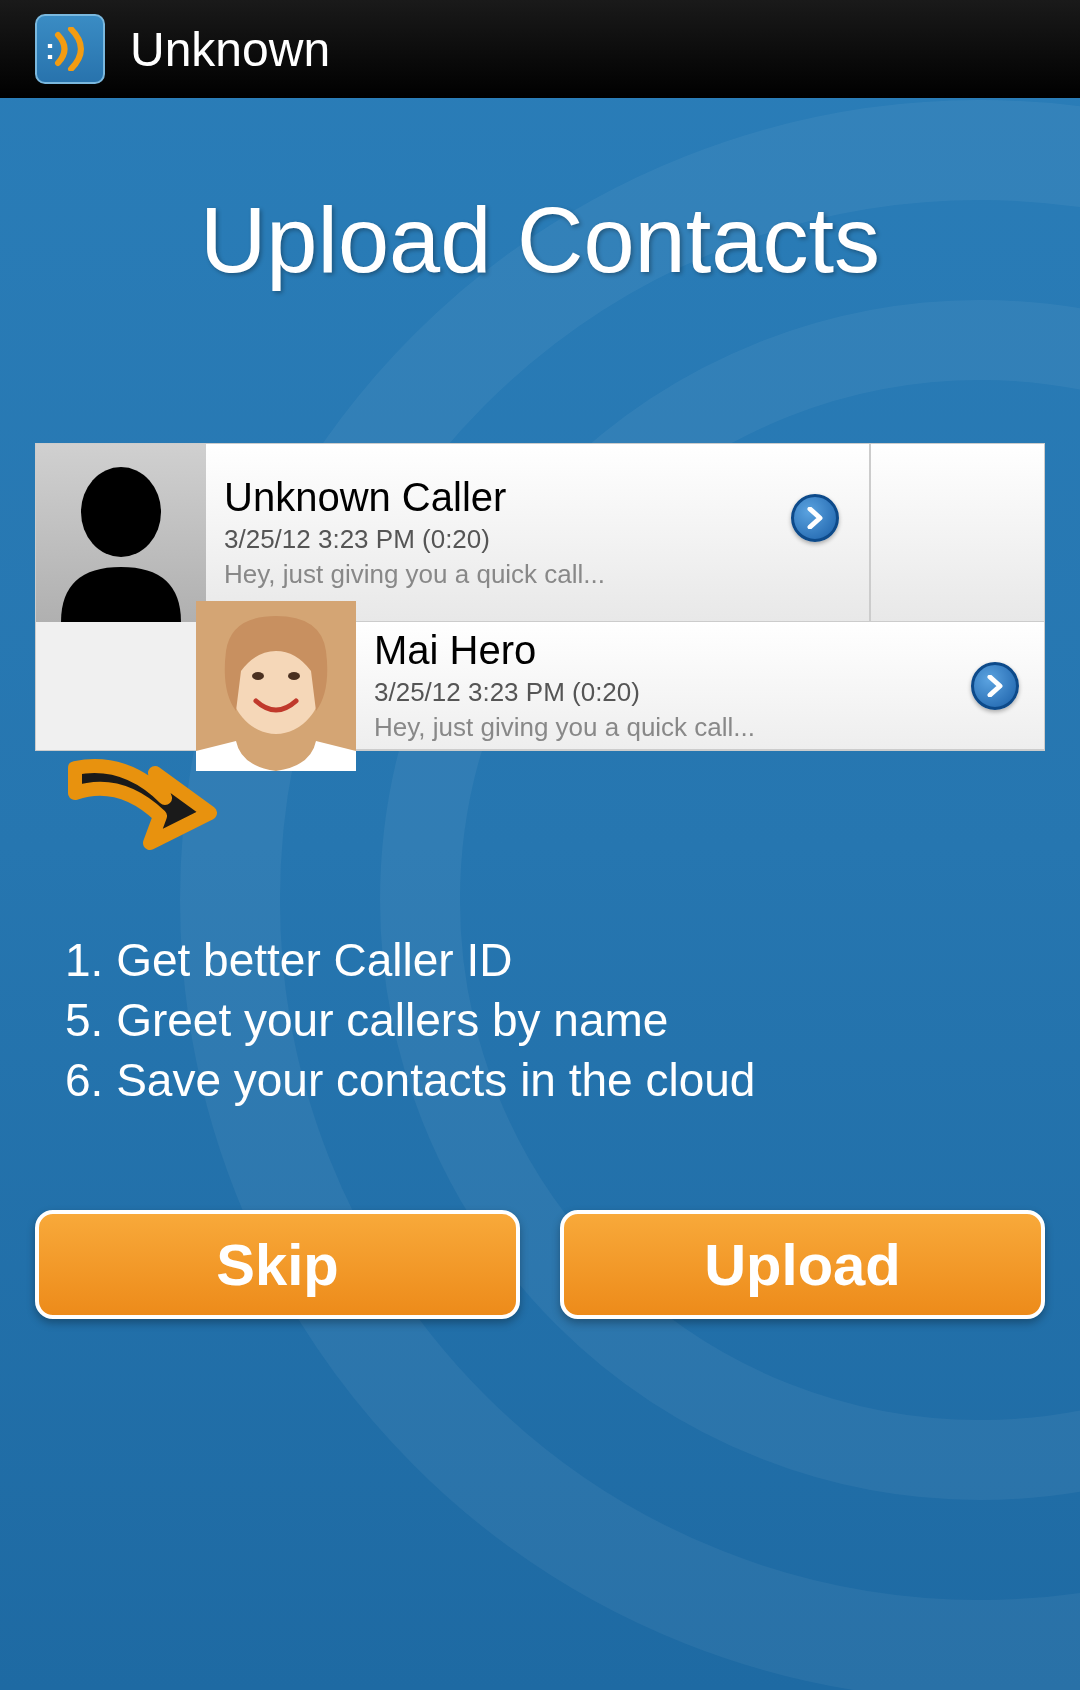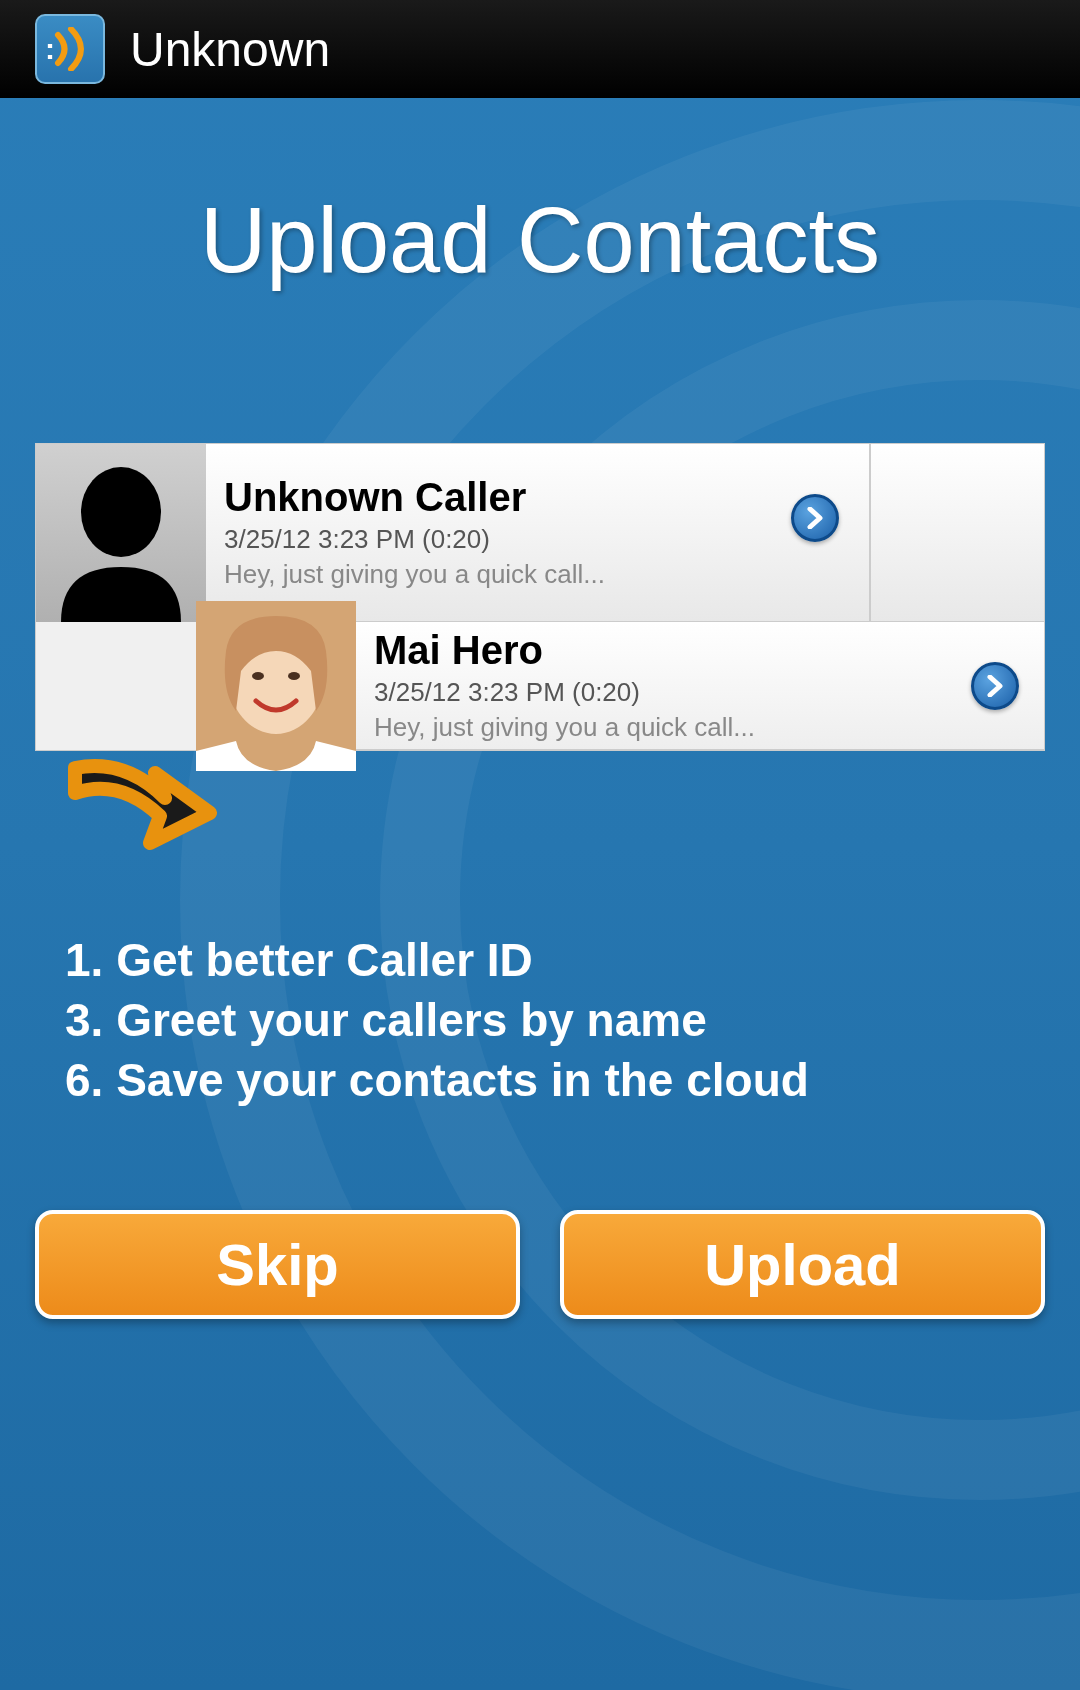--- a/index.html
+++ b/index.html
@@ -124,21 +124,21 @@
     }
     .call-info {
       flex: 1;
       padding: 10px 18px;
       display: flex;
       flex-direction: column;
       gap: 4px;
     }
     .caller-name {
       font-size: 40px;
-      font-weight: bold;
+      font-weight: normal;
       color: #000;
     }
     .call-meta {
       font-size: 26px;
       color: #555;
     }
     .call-preview {
       font-size: 26px;
       color: #888;
       white-space: nowrap;
@@ -168,21 +168,21 @@
       top: 550px;
       z-index: 8;
     }
     .benefits {
       margin-top: 180px;
       padding-left: 30px;
     }
     .benefit-item {
       color: #ffffff;
       font-size: 46px;
-      font-weight: bold;
+      font-weight: normal;
       line-height: 1.3;
     }
     .button-row {
       display: flex;
       gap: 40px;
       margin-top: 100px;
     }
     .action-btn {
       flex: 1;
       height: 109px;
@@ -270,21 +270,21 @@
       </div>
     </div>
   </div>
 
   <svg class="arrow-transform" width="170" height="140" viewBox="0 0 170 140">
     <path d="M 20 30 Q 70 20 110 60 L 100 35 L 155 75 L 95 105 L 105 78 Q 65 40 20 55 Z" fill="#1a1a1a" stroke="#e8920e" stroke-width="14" stroke-linejoin="round"></path>
   </svg>
 
   <div class="benefits">
     <div class="benefit-item">1. Get better Caller ID</div>
-    <div class="benefit-item">3. Greet your callers by name</div>
+    <div class="benefit-item">5. Greet your callers by name</div>
     <div class="benefit-item">6. Save your contacts in the cloud</div>
   </div>
 
   <div class="button-row">
     <button class="action-btn">Skip</button>
     <button class="action-btn">Upload</button>
   </div>
 </div>
 
 </body></html>

